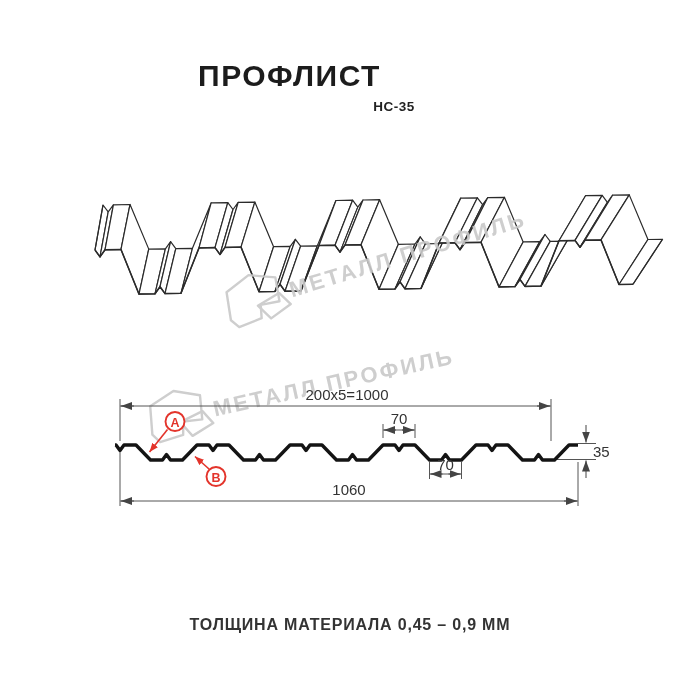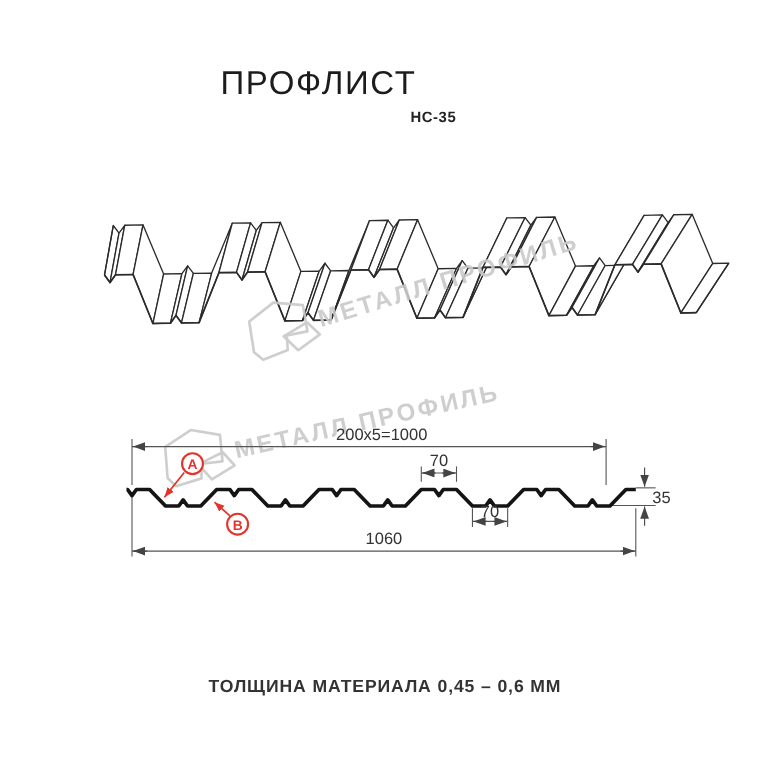--- a/index.html
+++ b/index.html
@@ -1,19 +1,19 @@
 <!DOCTYPE html>
 <html><head>
 <meta charset="utf-8">
 <style>
   html,body{margin:0;padding:0;background:#ffffff;}
   #stage{position:relative;width:700px;height:700px;background:#ffffff;overflow:hidden;
          font-family:"Liberation Sans", sans-serif;}
   .title{position:absolute;left:0;top:61px;width:579px;text-align:center;
-         font-size:30px;font-weight:400;letter-spacing:1.5px;color:#1c1c1c;line-height:1;}
+         font-size:30px;font-weight:700;letter-spacing:1.5px;color:#1c1c1c;line-height:1;}
   .subtitle{position:absolute;left:0;top:100px;width:700px;text-align:center;
          font-size:13.5px;font-weight:700;letter-spacing:0.5px;color:#222;line-height:1;padding-left:44px;}
   .footer{position:absolute;left:0;top:617px;width:700px;text-align:center;
          font-size:16px;font-weight:700;letter-spacing:0.8px;color:#333;line-height:1;}
   svg{position:absolute;left:0;top:0;}
   text.dim{font-family:"Liberation Sans", sans-serif;font-size:15px;fill:#333;}
   text.redletter{font-family:"Liberation Sans", sans-serif;font-size:12.5px;font-weight:700;}
   text.wmtext{font-family:"Liberation Sans", sans-serif;font-size:22px;font-weight:700;
          letter-spacing:2.5px;}
 </style>
@@ -139,14 +139,14 @@
     <g id="redmarks">
         <circle cx="175" cy="421.5" r="9.5" fill="#fff" stroke="#E3342B" stroke-width="1.9"></circle>
         <circle cx="216" cy="476.5" r="9.5" fill="#fff" stroke="#E3342B" stroke-width="1.9"></circle>
         <line x1="167.5" y1="429.5" x2="149.5" y2="452" stroke="#E3342B" stroke-width="1.6" marker-end="url(#arrRed)"></line>
         <line x1="209" y1="469" x2="195" y2="456.5" stroke="#E3342B" stroke-width="1.6" marker-end="url(#arrRed)"></line>
       </g>
     <text class="redletter" x="175" y="426.5" text-anchor="middle" fill="#E3342B">A</text>
     <text class="redletter" x="216" y="481.5" text-anchor="middle" fill="#E3342B">B</text>
   </svg>
 
-  <div class="footer">ТОЛЩИНА МАТЕРИАЛА 0,45 – 0,6 ММ</div>
+  <div class="footer">ТОЛЩИНА МАТЕРИАЛА 0,45 – 0,9 ММ</div>
 </div>
 
 </body></html>

